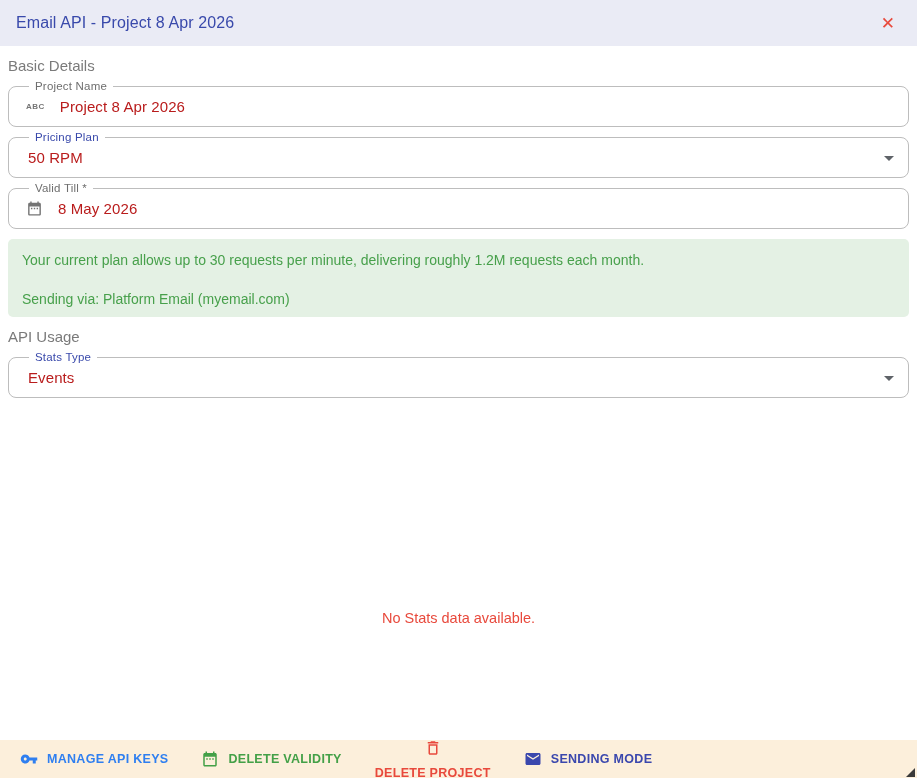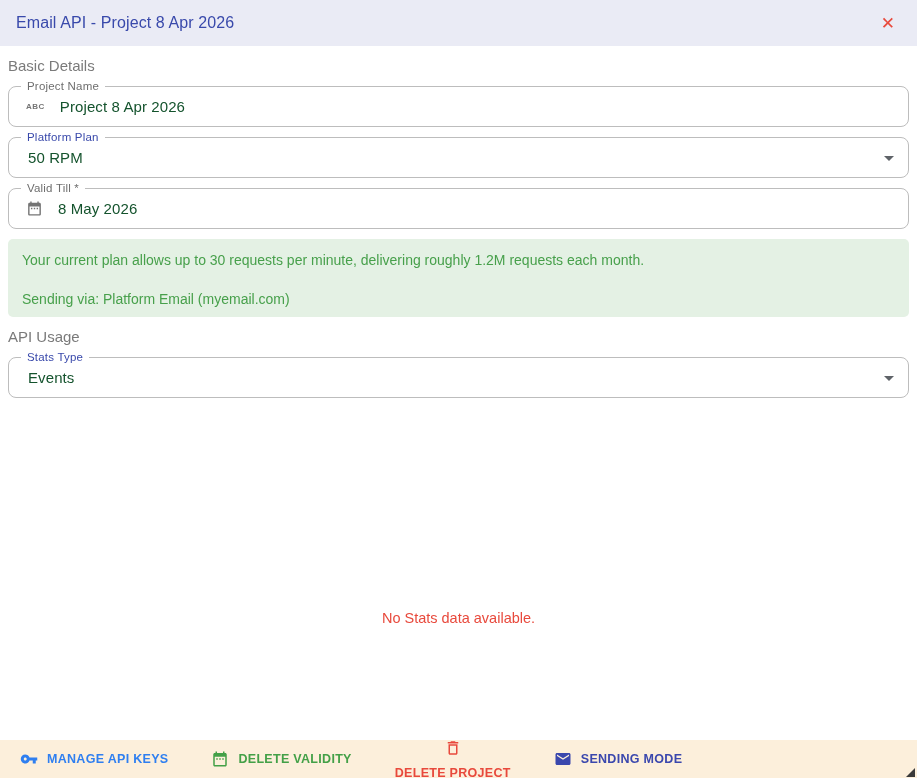--- a/index.html
+++ b/index.html
@@ -33,26 +33,26 @@
 
   .field {
     position: relative; margin-top: 12px; height: 41px;
     border: 1px solid #bdbdbd; border-radius: 8px;
     display: flex; align-items: center;
     padding: 0 17px; background: #ffffff; cursor: text;
   }
   .field.select { cursor: pointer; padding-left: 19px; }
   .field + .field { margin-top: 10px; }
   .field-label {
-    position: absolute; top: -7px; left: 12px;
+    position: absolute; top: -7px; left: 20px;
     background: #ffffff; padding: 0 6px;
     font-size: 11.5px; line-height: 13px; color: #6e6e6e; letter-spacing: 0.2px;
   }
   .field-label.accent { color: #3949ab; }
-  .field-value { color: #14532d; font-size: 15px; letter-spacing: 0.1px; }
+  .field-value { color: #b91c1c; font-size: 15px; letter-spacing: 0.1px; }
 
   .abc-icon {
     color: #757575; font-size: 8px; font-weight: 700; letter-spacing: 0.5px;
     margin-right: 15px; line-height: 1;
   }
   .cal-icon { width: 17px; height: 17px; margin-right: 15px; color: #757575; flex: 0 0 auto; }
   .cal-icon svg { width: 17px; height: 17px; display: block; }
 
   .dd-arrow {
     position: absolute; right: 14px; top: 18px;
@@ -74,21 +74,21 @@
   
   .empty-msg {
     position: absolute; left: 0; right: 0; top: 564px;
     text-align: center; color: #e8493c; font-size: 14.5px;
   }
 
   
   .footer {
     position: absolute; left: 0; right: 0; bottom: 0; height: 38px;
     background: #fcefdb;
-    display: flex; align-items: center; padding-left: 20px; gap: 43px;
+    display: flex; align-items: center; padding-left: 20px; gap: 33px;
   }
   .footer-btn {
     border: none; background: transparent; cursor: pointer;
     display: inline-flex; align-items: center; gap: 9px;
     font-family: "Liberation Sans", sans-serif;
     font-size: 12.5px; font-weight: 700; letter-spacing: 0.3px;
   }
   .footer-btn svg { width: 18px; height: 18px; display: block; }
   .footer-btn.blue   { color: #2f7ff0; }
   .footer-btn.green  { color: #43a047; }
@@ -117,21 +117,21 @@
 
     <div class="section-title">Basic Details</div>
 
     <div class="field">
       <span class="field-label">Project Name</span>
       <span class="abc-icon">ABC</span>
       <span class="field-value">Project 8 Apr 2026</span>
     </div>
 
     <div class="field select">
-      <span class="field-label accent">Platform Plan</span>
+      <span class="field-label accent">Pricing Plan</span>
       <span class="field-value">50 RPM</span>
       <span class="dd-arrow"></span>
     </div>
 
     <div class="field">
       <span class="field-label">Valid Till *</span>
       <span class="cal-icon">
         <svg viewBox="0 0 24 24" fill="#757575">
             <path d="M9 11H7v2h2v-2zm4 0h-2v2h2v-2zm4 0h-2v2h2v-2zm2-7h-1V2h-2v2H8V2H6v2H5c-1.11 0-1.99.9-1.99 2L3 20c0 1.1.89 2 2 2h14c1.1 0 2-.9 2-2V6c0-1.1-.9-2-2-2zm0 16H5V9h14v11z"></path>
           </svg>

